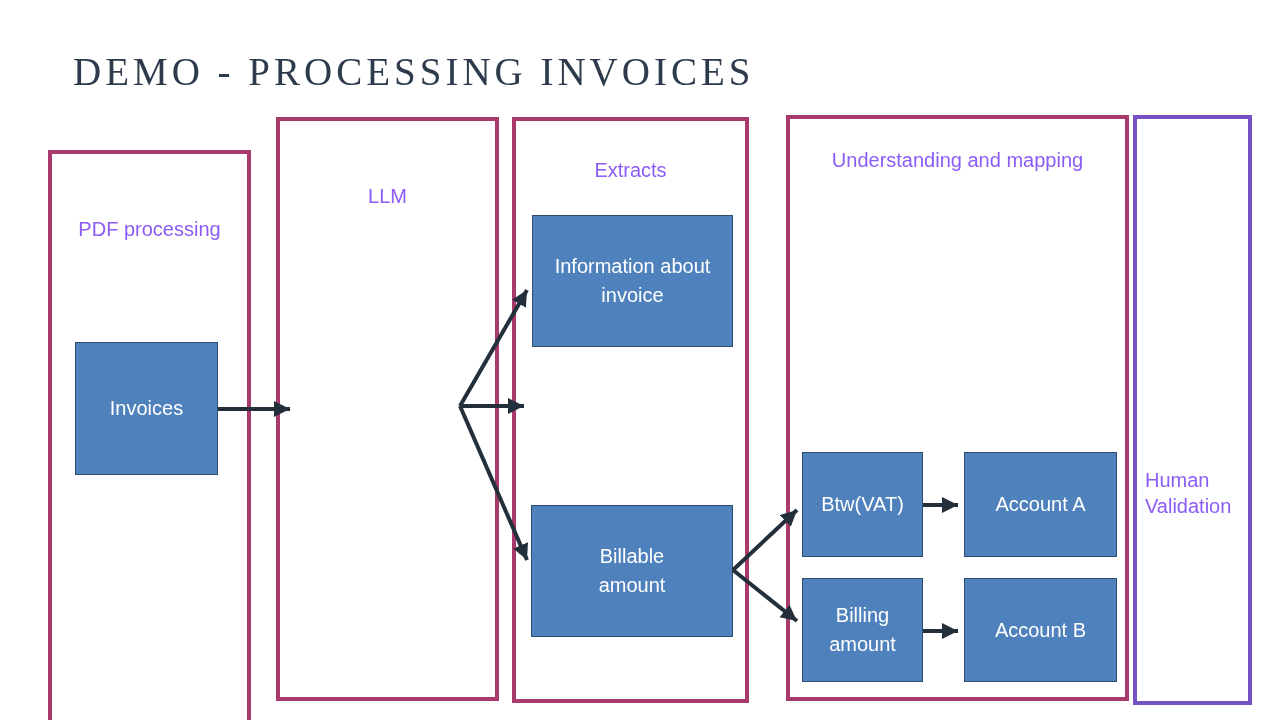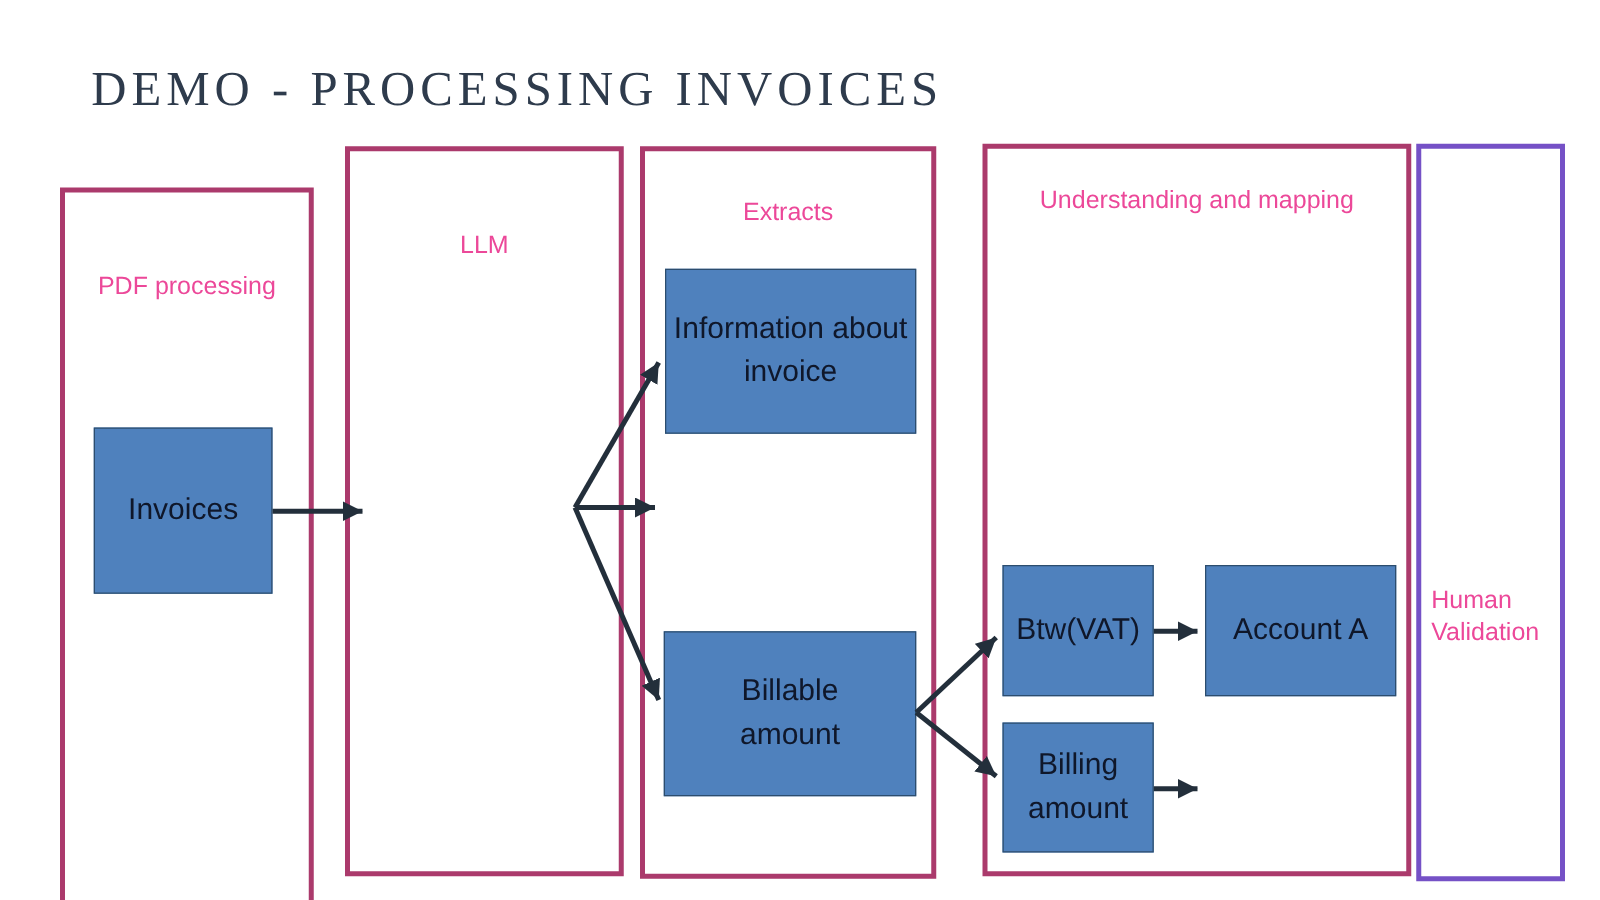--- a/index.html
+++ b/index.html
@@ -35,41 +35,41 @@
     background: transparent;
   }
   .column.magenta { border: 4px solid #ab3a6c; }
   .column.purple  { border: 4px solid #7551c6; }
   .col-label {
     position: absolute;
     left: 0;
     right: 0;
     text-align: center;
     font-size: 20px;
-    color: #ec4899;
+    color: #8b5cf6;
     white-space: pre-line;
     line-height: 1.3;
   }
   .col-label.left-align {
     text-align: left;
     padding-left: 8px;
   }
   .node {
     position: absolute;
     box-sizing: border-box;
     background: #4f81bd;
     border: 1.5px solid #2c4d6e;
     display: flex;
     align-items: center;
     justify-content: center;
     text-align: center;
   }
   .node span {
-    color: #0f172a;
-    font-size: 24px;
+    color: #ffffff;
+    font-size: 20px;
     line-height: 1.45;
     white-space: pre-line;
   }
   .arrows {
     position: absolute;
     left: 0;
     top: 0;
     pointer-events: none;
   }
 </style>
@@ -123,20 +123,23 @@
 
   <div class="node" style="left:964px; top:452px; width:153px; height:105px;">
     <span>Account A</span>
   </div>
 
   <div class="node" style="left:802px; top:578px; width:121px; height:104px;">
     <span>Billing
 amount</span>
   </div>
 
+  <div class="node" style="left:964px; top:578px; width:153px; height:104px;">
+    <span>Account B</span>
+  </div>
 
   <svg class="arrows" width="1280" height="720" viewBox="0 0 1280 720">
     <defs>
       <marker id="ah" markerUnits="strokeWidth" markerWidth="4.6" markerHeight="4.6" refX="4" refY="2" orient="auto">
         <path d="M0,0 L4,2 L0,4 Z" fill="#232f3b"></path>
       </marker>
     </defs>
     <g stroke="#232f3b" stroke-width="4" fill="none">
       <line x1="218" y1="409" x2="290" y2="409" marker-end="url(#ah)"></line>
       <line x1="460" y1="406" x2="527" y2="290" marker-end="url(#ah)"></line>

